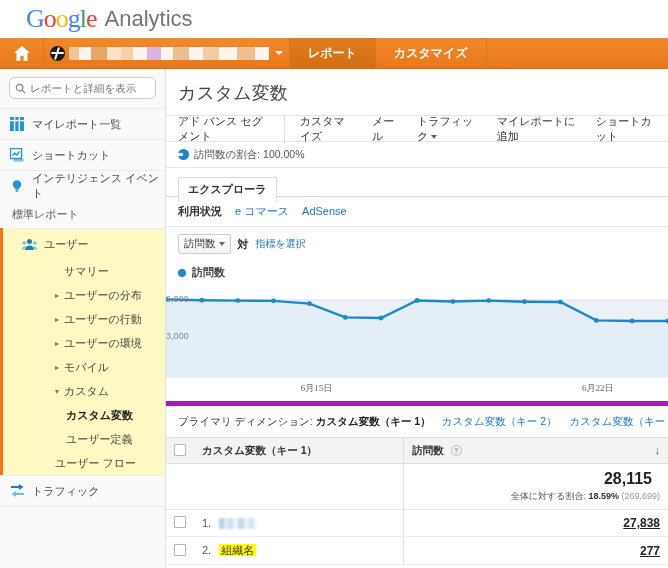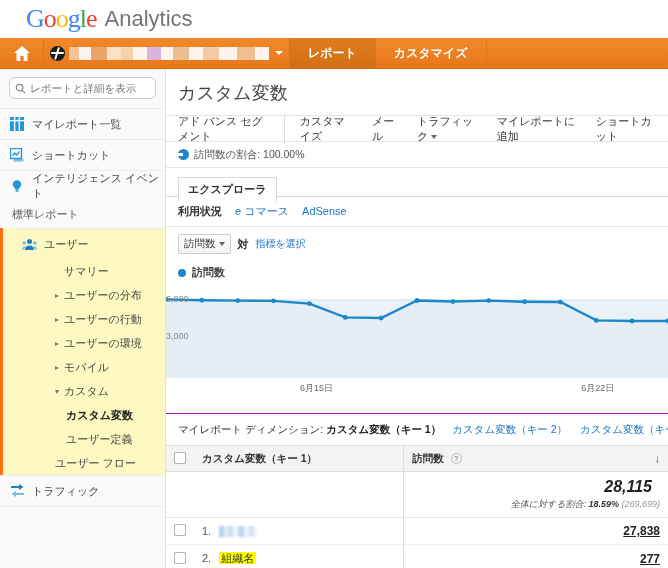--- a/index.html
+++ b/index.html
@@ -290,23 +290,24 @@
   }
   .chart-svg { display: block; width: 100%; height: 96px; }
   .ylab {
     position: absolute;
     left: 0;
     font-size: 9px;
     color: #888;
     background: transparent;
   }
   .xaxis {
-    height: 36px;
+    height: 28px;
     position: relative;
-    border-bottom: 1px solid #a21caf;
+    border-bottom: 5px solid #a21caf;
+    font-family: Liberation Serif, serif;
   }
   .xlab {
     position: absolute;
     top: 4px;
     font-size: 9px;
     color: #666;
     transform: translateX(-50%);
   }
   
   .dimrow {
@@ -367,21 +368,21 @@
     color: #999;
     font-size: 8px;
     line-height: 10px;
     text-align: center;
     margin-left: 4px;
     vertical-align: middle;
     cursor: pointer;
   }
   .th-visits { border-left: 1px solid #ddd; }
   .sort-arrow { float: right; color: #555; font-size: 11px; }
-  .sumrow td { border-bottom: 1px solid #e5e5e5; font-style: italic; }
+  .sumrow td { border-bottom: 1px solid #e5e5e5; }
   .sum-val {
     text-align: right;
     font-size: 16px;
     font-weight: bold;
     color: #222;
     padding-right: 8px;
   }
   .sum-sub {
     text-align: right;
     font-size: 9px;
@@ -616,21 +617,21 @@
       </svg>
       <span class="ylab" id="ylab0" style="top: 12px;">6,000</span>
       <span class="ylab" id="ylab1" style="top: 49px;">3,000</span>
     </div>
     <div class="xaxis">
       <span class="xlab" style="left:30%;">6月15日</span>
       <span class="xlab" style="left:86%;">6月22日</span>
     </div>
 
     <div class="dimrow">
-      <span class="lbl">マイレポート ディメンション:</span>
+      <span class="lbl">プライマリ ディメンション:</span>
       <span class="cur">カスタム変数（キー 1）</span>
       <a>カスタム変数（キー 2）</a>
       <a>カスタム変数（キー 3）</a>
       
       
     </div>
 
 
     <table class="tbl">
       <thead>

